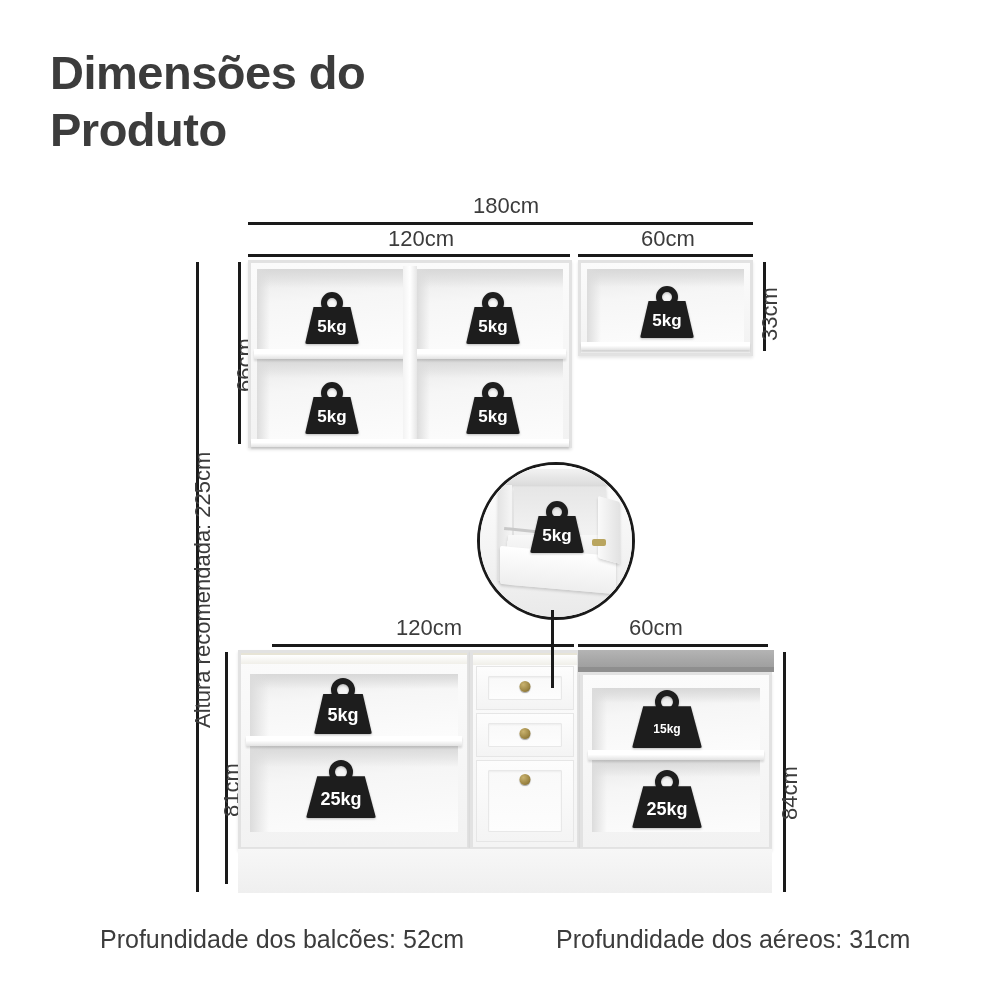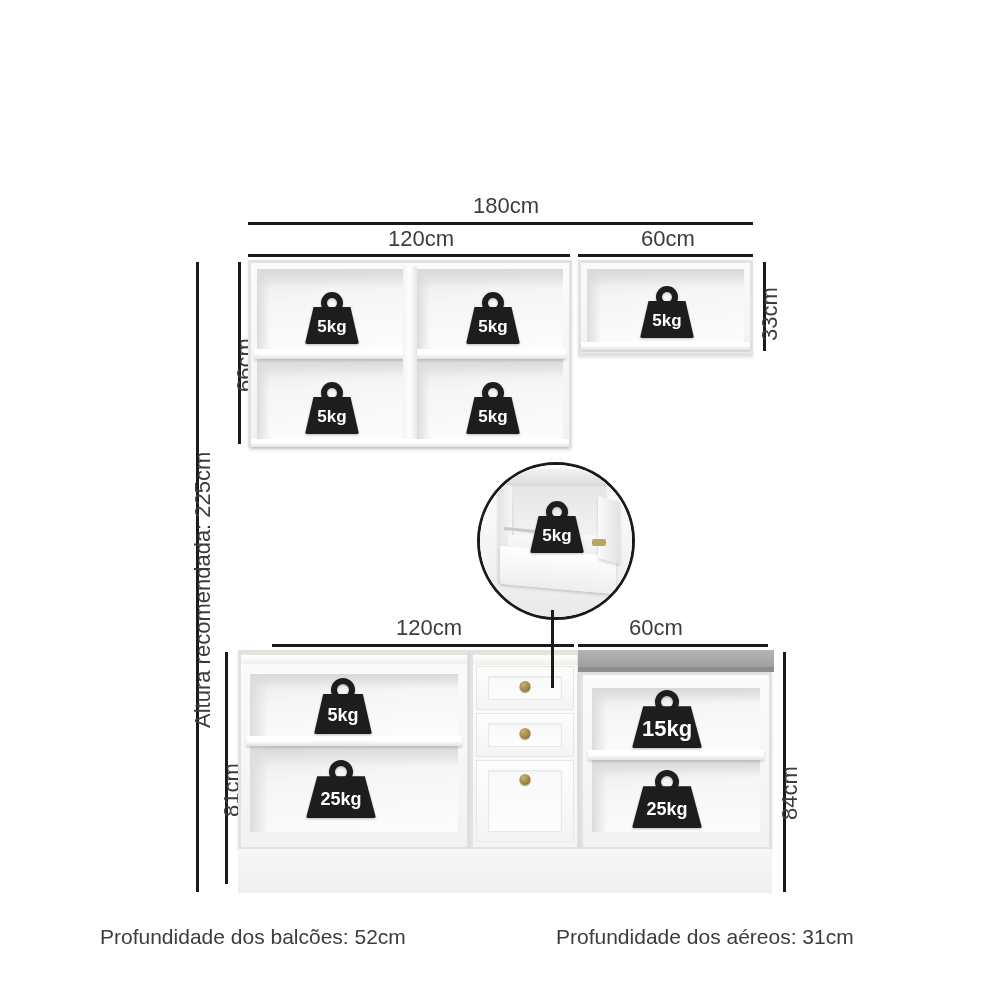--- a/index.html
+++ b/index.html
@@ -198,30 +198,31 @@
   }
   .dw-box {
     position: absolute;
     background: linear-gradient(180deg, #fcfcfc 0%, #eeeeee 100%);
     box-shadow: 0 2px 3px rgba(0,0,0,0.16);
   }
 
   
   .caption {
     position: absolute;
-    font-size: 21px;
+    font-size: 25px;
     color: #3c3c3c;
     white-space: nowrap;
   }
 </style>
 </head>
 <body>
 
 <div id="stage">
 
+  <div id="title">Dimensões do Produto</div>
 
   <div class="dimtext" style="left:473px; top:193px;">180cm</div>
   <div class="hline" style="left:248px; top:222px; width:505px;"></div>
 
   <div class="dimtext" style="left:388px; top:226px;">120cm</div>
   <div class="hline" style="left:248px; top:254px; width:322px;"></div>
 
   <div class="dimtext" style="left:641px; top:226px;">60cm</div>
   <div class="hline" style="left:578px; top:254px; width:175px;"></div>
 
@@ -374,21 +375,21 @@
       <div class="edge"></div>
     </div>
     <div class="carcass" style="top:22px; height:178px;"></div>
     <div class="bay" style="left:12px; top:38px; width:168px; height:62px;"></div>
     <div class="shelf" style="left:8px; top:100px; width:176px; height:10px;"></div>
     <div class="bay" style="left:12px; top:110px; width:168px; height:72px;"></div>
 
     <div class="weight" style="left:52px; top:40px; width:70px; height:58px;">
       <div class="whandle" style="width:24px; height:24px;"></div>
       <div class="wbody">
-        <span class="wlabel" style="font-size:22px;">15kg</span>
+        <span class="wlabel" style="font-size:12px;">15kg</span>
       </div>
     </div>
     <div class="weight" style="left:52px; top:120px; width:70px; height:58px;">
       <div class="whandle" style="width:24px; height:24px;"></div>
       <div class="wbody">
         <span class="wlabel" style="font-size:18px;">25kg</span>
       </div>
     </div>
   </div>
 

